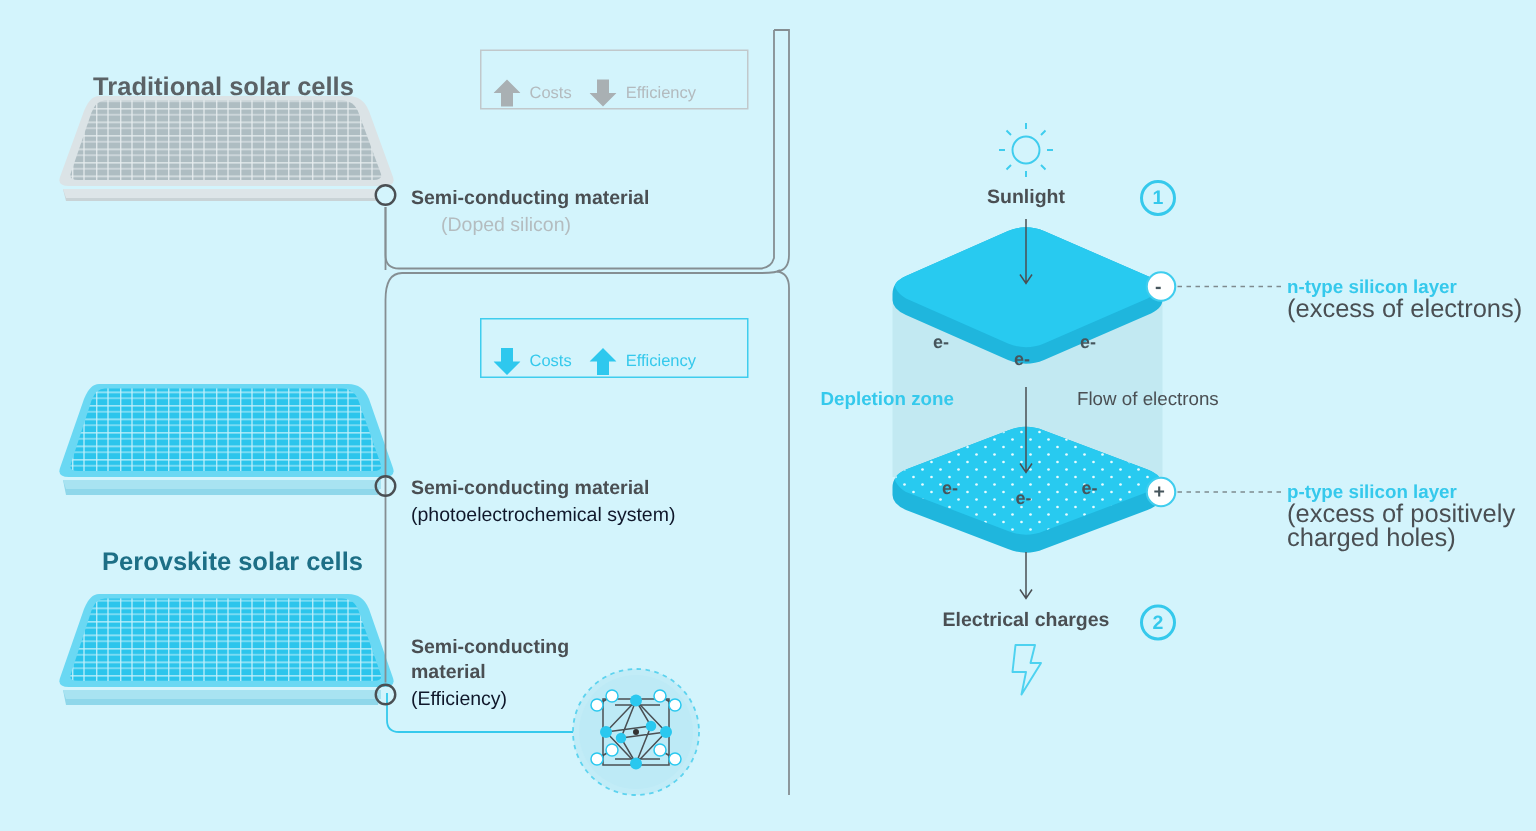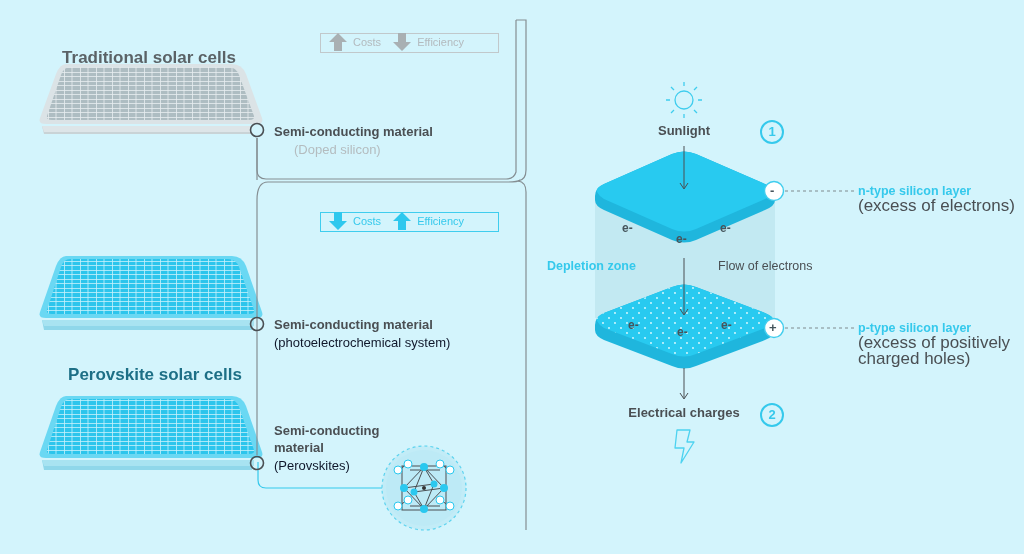--- a/index.html
+++ b/index.html
@@ -11,22 +11,22 @@
   }
   .abs { position: absolute; }
   svg.stage { position: absolute; left: 0; top: 0; }
   .title { font-weight: bold; font-size: 17px; color: #5b6266; text-align: center; line-height: 22px; }
   .title.teal { color: #1d6f86; }
   .semi { font-weight: bold; font-size: 13px; color: #4a4f53; line-height: 17px; }
   .sub { font-size: 13px; line-height: 17px; }
   .sub.grey { color: #b4bcbf; }
   .sub.blue { color: #0f172a; }
   .legend-box {
-    position: absolute; height: 20px; border: 1.5px solid #c1c8cb;
-    display: flex; align-items: flex-end; box-sizing: border-box; padding: 0 8px;
+    position: absolute; height: 40px; border: 1.5px solid #c1c8cb;
+    display: flex; align-items: flex-start; box-sizing: border-box; padding: 18px 8px;
     font-size: 11px;
   }
   .legend-box.blue { border-color: #3fcdee; }
   .legend-box .item { display: flex; align-items: center; margin-right: 12px; }
   .legend-box .item:last-child { margin-right: 0; }
   .legend-box .lbl { margin-left: 6px; }
   .legend-box.grey .lbl { color: #b3babe; }
   .legend-box.blue .lbl { color: #35c9ec; }
   .d-label { font-size: 12.5px; color: #4a4f53; }
   .d-bold { font-weight: bold; font-size: 13px; color: #4a4f53; }
@@ -194,21 +194,21 @@
 
 <div class="abs semi" style="left:274px;top:316px;">Semi-conducting material</div>
 <div class="abs sub blue" style="left:274px;top:334px;">(photoelectrochemical system)</div>
 
 <div class="abs title teal" style="left:40px;top:364px;width:230px;">Perovskite solar cells</div>
 
 <div class="abs semi" style="left:274px;top:422px;">
   <div>Semi-conducting</div>
   <div>material</div>
 </div>
-<div class="abs sub blue" style="left:274px;top:457px;">(Perovskites)</div>
+<div class="abs sub blue" style="left:274px;top:457px;">(Efficiency)</div>
 
 <div class="abs d-bold" style="left:684px;top:123px;transform:translateX(-50%);">Sunlight</div>
 <div class="step-num" style="left:760px;top:120px;">1</div>
 
 <div class="abs eminus" style="left:622px;top:221px;">e-</div>
 <div class="abs eminus" style="left:676px;top:232px;">e-</div>
 <div class="abs eminus" style="left:720px;top:221px;">e-</div>
 
 <div class="abs d-blue" style="left:547px;top:259px;">Depletion zone</div>
 <div class="abs d-label" style="left:718px;top:259px;">Flow of electrons</div>

